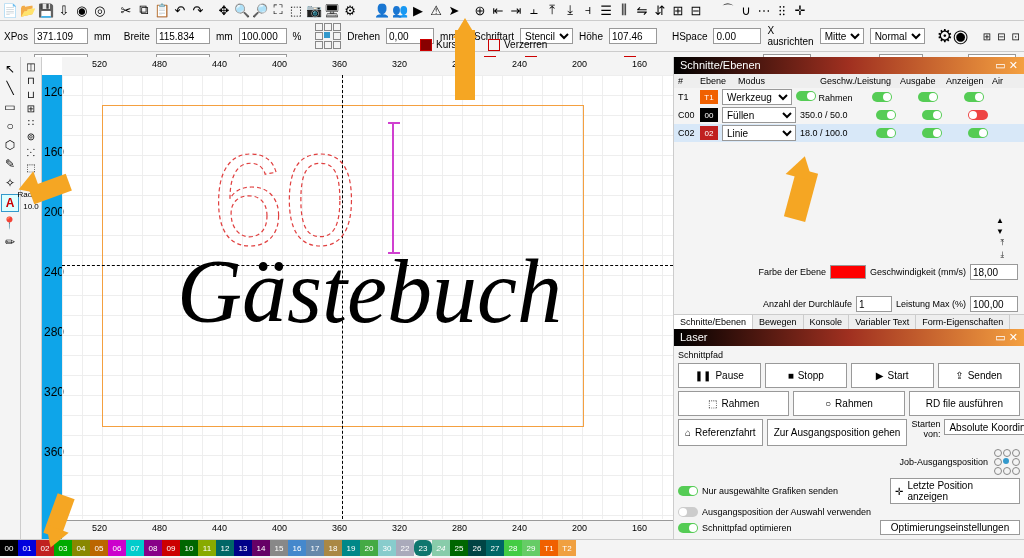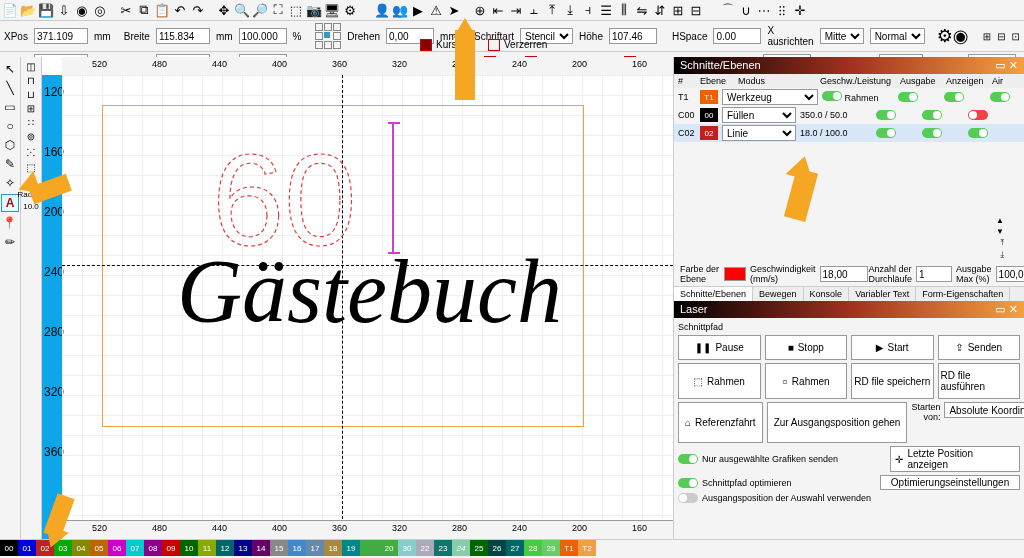--- a/index.html
+++ b/index.html
@@ -34,21 +34,21 @@
 .panel-title{background:linear-gradient(90deg,#000,#a03020,#f4a040);color:#fff;padding:2px 6px;display:flex;justify-content:space-between;font-size:11px}
 .layers-hdr{display:flex;padding:2px 4px;background:#eee;font-size:9px;gap:4px}
 .layers-hdr span:nth-child(1){width:18px}.layers-hdr span:nth-child(2){width:34px}.layers-hdr span:nth-child(3){width:78px}.layers-hdr span:nth-child(4){width:76px}.layers-hdr span:nth-child(5){width:42px}.layers-hdr span:nth-child(6){width:42px}
 .layer-row{display:flex;align-items:center;padding:1px 4px;gap:4px;font-size:9px}
 .layer-row.sel-row{background:#d8e8f8}
 .lay-sw{width:18px;height:14px;color:#fff;display:flex;align-items:center;justify-content:center;font-size:8px}
 .toggle{width:20px;height:10px;border-radius:5px;display:inline-block;position:relative}
 .toggle.on{background:#5c5}.toggle.off{background:#ccc}.toggle.red{background:#e44}
 .toggle::after{content:"";position:absolute;width:8px;height:8px;border-radius:50%;background:#fff;top:1px}
 .toggle.on::after{right:1px}.toggle.off::after,.toggle.red::after{left:1px}
-.params{padding:2px 6px;display:flex;flex-direction:row;gap:1px;font-size:9px}
+.params{padding:2px 6px;display:flex;flex-direction:column;gap:16px;font-size:9px}
 .params .prow{display:flex;justify-content:flex-end;align-items:center;gap:4px}
 .tabs{display:flex;background:#eee;border-top:1px solid #ccc}
 .tab{padding:2px 6px;font-size:9px;border-right:1px solid #ccc;cursor:pointer}
 .tab.act{background:#fff}
 .laser-body{padding:4px;display:flex;flex-direction:column;gap:3px}
 .btn-row{display:flex;gap:4px}
 .lbtn{flex:1;border:1px solid #999;background:#fff;padding:6px 2px;display:flex;align-items:center;justify-content:center;gap:4px;cursor:pointer;font-size:10px}
 .chk-row{display:flex;align-items:center;gap:4px;font-size:9px}
 .palette{height:18px;display:flex;background:#f4f4f4;border-top:1px solid #ccc}
 .pal-sw{width:18px;height:16px;color:#fff;font-size:8px;display:flex;align-items:center;justify-content:center;cursor:pointer}
@@ -281,21 +281,21 @@
           <span>Modus</span>
           <span>Geschw./Leistung</span>
           <span>Ausgabe</span>
           <span>Anzeigen</span>
           <span>Air</span>
       </div>
       <div id="layers-list">
           <div class="layer-row">
             <span style="width:18px">T1</span>
   <span class="lay-sw" style="background:#f06000;width:18px">T1</span>
-  <select class="sel" style="width:96px"><option>Werkzeug</option></select>
+  <select class="sel" style="width:70px"><option>Werkzeug</option></select>
   <span style="width:72px"><span class="toggle on"></span> Rahmen</span>
   <span class="toggle on"></span>
             <span style="width:18px"></span>
   <span class="toggle on"></span>
             <span style="width:18px"></span>
   <span class="toggle on"></span>
           </div>
           <div class="layer-row">
             <span style="width:18px">C00</span>
   <span class="lay-sw" style="background:#000000;width:18px">00</span>
@@ -329,21 +329,21 @@
       <div class="params">
         <div class="prow">
             <span>Farbe der Ebene</span>
             <span style="width:34px;height:12px;background:#f00;border:1px solid #999"></span>
         <span>Geschwindigkeit (mm/s)</span>
             <input class="num-in small-in" value="18,00" style="">
           </div>
         <div class="prow">
             <span>Anzahl der Durchläufe</span>
             <input class="num-in" style="width: 30px;" value="1">
-        <span>Ausgabe Max (%)</span>
+        <span>Leistung Max (%)</span>
             <input class="num-in small-in" value="100,00" style="">
           </div>
       </div>
       <div class="tabs">
         <span class="tab act">Schnitte/Ebenen</span>
         <span class="tab">Bewegen</span>
         <span class="tab">Konsole</span>
         <span class="tab">Variabler Text</span>
         <span class="tab">Form-Eigenschaften</span>
       </div>
@@ -357,51 +357,62 @@
         <div class="btn-row">
           <div class="lbtn">❚❚ <span>Pause</span></div>
           <div class="lbtn">■ <span>Stopp</span></div>
           <div class="lbtn">▶ <span>Start</span></div>
           <div class="lbtn">⇪ <span>Senden</span></div>
         </div>
         <div class="btn-row">
           <div class="lbtn">⬚ <span>Rahmen</span></div>
           <div class="lbtn">○ <span>Rahmen</span></div>
           <div class="lbtn">
-              <span>RD file speichern</span>
-            </div>
-          <div class="lbtn">
               <span>RD file ausführen</span>
             </div>
         </div>
         <div class="btn-row">
           <div class="lbtn" style="flex:0 0 auto;padding:2px 6px">⌂ <span>Referenzfahrt</span></div>
-          <div class="lbtn" style="flex:0 0 auto;padding:14px 6px">
+          <div class="lbtn" style="flex:0 0 auto;padding:7px 6px">
               <span>Zur Ausgangsposition gehen</span>
             </div>
           <span style="flex:1;text-align:right;font-size:9px"><span>Starten von:</span></span>
           <select class="sel" style="width:100px"><option>Absolute Koordinaten</option></select>
+        </div>
+        <div style="display:flex;justify-content:flex-end;align-items:center;gap:6px;font-size:9px">
+          <span>Job-Ausgangsposition</span>
+          <span style="display:inline-grid;grid-template-columns:8px 8px 8px;gap:1px">
+            <span style="width:6px;height:6px;border:1px solid #888;border-radius:50%"></span>
+              <span style="width:6px;height:6px;border:1px solid #888;border-radius:50%"></span>
+              <span style="width:6px;height:6px;border:1px solid #888;border-radius:50%"></span>
+            <span style="width:6px;height:6px;border:1px solid #888;border-radius:50%"></span>
+              <span style="width:6px;height:6px;background:#39c;border-radius:50%"></span>
+              <span style="width:6px;height:6px;border:1px solid #888;border-radius:50%"></span>
+            <span style="width:6px;height:6px;border:1px solid #888;border-radius:50%"></span>
+              <span style="width:6px;height:6px;border:1px solid #888;border-radius:50%"></span>
+              <span style="width:6px;height:6px;border:1px solid #888;border-radius:50%"></span>
+          </span>
         </div>
         <div class="chk-row">
             <span class="toggle on"></span>
             <span>Nur ausgewählte Grafiken senden</span>
           <span style="flex:1"></span>
             <div class="lbtn" style="flex:0 0 120px;padding:1px 4px">✛ <span>Letzte Position anzeigen</span></div>
+          </div>
+        <div class="chk-row">
+            <span class="toggle off"></span>
+            <span>Ausgangsposition der Auswahl verwenden</span>
           </div>
         <div class="chk-row">
             <span class="toggle on"></span>
             <span>Schnittpfad optimieren</span>
           <span style="flex:1"></span>
             <div class="lbtn" style="flex:0 0 130px;padding:1px 4px">
               <span>Optimierungseinstellungen</span>
             </div>
-          </div>
-        <div class="chk-row">
-            <span class="toggle off"></span>
-            <span>Ausgangsposition der Auswahl verwenden</span>
           </div>
 
       </div>
 
     </div>
   </div>
 
   <div class="palette" id="palette">
       <span class="pal-sw" style="background: rgb(0, 0, 0);">00</span>
       <span class="pal-sw" style="background: rgb(0, 0, 221);">01</span>
@@ -416,24 +427,24 @@
       <span class="pal-sw" style="background: rgb(0, 102, 0);">10</span>
       <span class="pal-sw" style="background: rgb(136, 170, 0);">11</span>
       <span class="pal-sw" style="background: rgb(0, 102, 102);">12</span>
       <span class="pal-sw" style="background: rgb(0, 0, 136);">13</span>
       <span class="pal-sw" style="background: rgb(102, 0, 102);">14</span>
       <span class="pal-sw" style="background: rgb(136, 136, 136);">15</span>
       <span class="pal-sw" style="background: rgb(68, 136, 204);">16</span>
       <span class="pal-sw" style="background: rgb(102, 136, 170); text-align: center;">17</span>
       <span class="pal-sw" style="background: rgb(170, 136, 68); text-align: center;">18</span>
       <span class="pal-sw" style="background: rgb(0, 136, 136);">19</span>
-      <span class="pal-sw" style="background: rgb(68, 170, 68); padding-left: 20px;">20</span>
+      <span class="pal-sw" style="background: rgb(68, 170, 68);">20</span>
       <span class="pal-sw" style="background: rgb(136, 204, 204);">30</span>
       <span class="pal-sw" style="background: rgb(170, 170, 187);">22</span>
-      <span class="pal-sw" style="background: #0f766e;">23</span>
+      <span class="pal-sw" style="background: #0f766e; border-radius: 6px;">23</span>
       <span class="pal-sw" style="background: rgb(136, 204, 170); font-style: italic;">24</span>
       <span class="pal-sw" style="background: rgb(0, 102, 0);">25</span>
       <span class="pal-sw" style="background: rgb(0, 68, 68);">26</span>
       <span class="pal-sw" style="background: rgb(0, 102, 102);">27</span>
       <span class="pal-sw" style="background: rgb(68, 204, 68);">28</span>
       <span class="pal-sw" style="background: rgb(102, 204, 102);">29</span>
       <span class="pal-sw" style="background: rgb(240, 96, 0);">T1</span>
       <span class="pal-sw" style="background: rgb(240, 160, 64);">T2</span>
     </div>
 </div>

